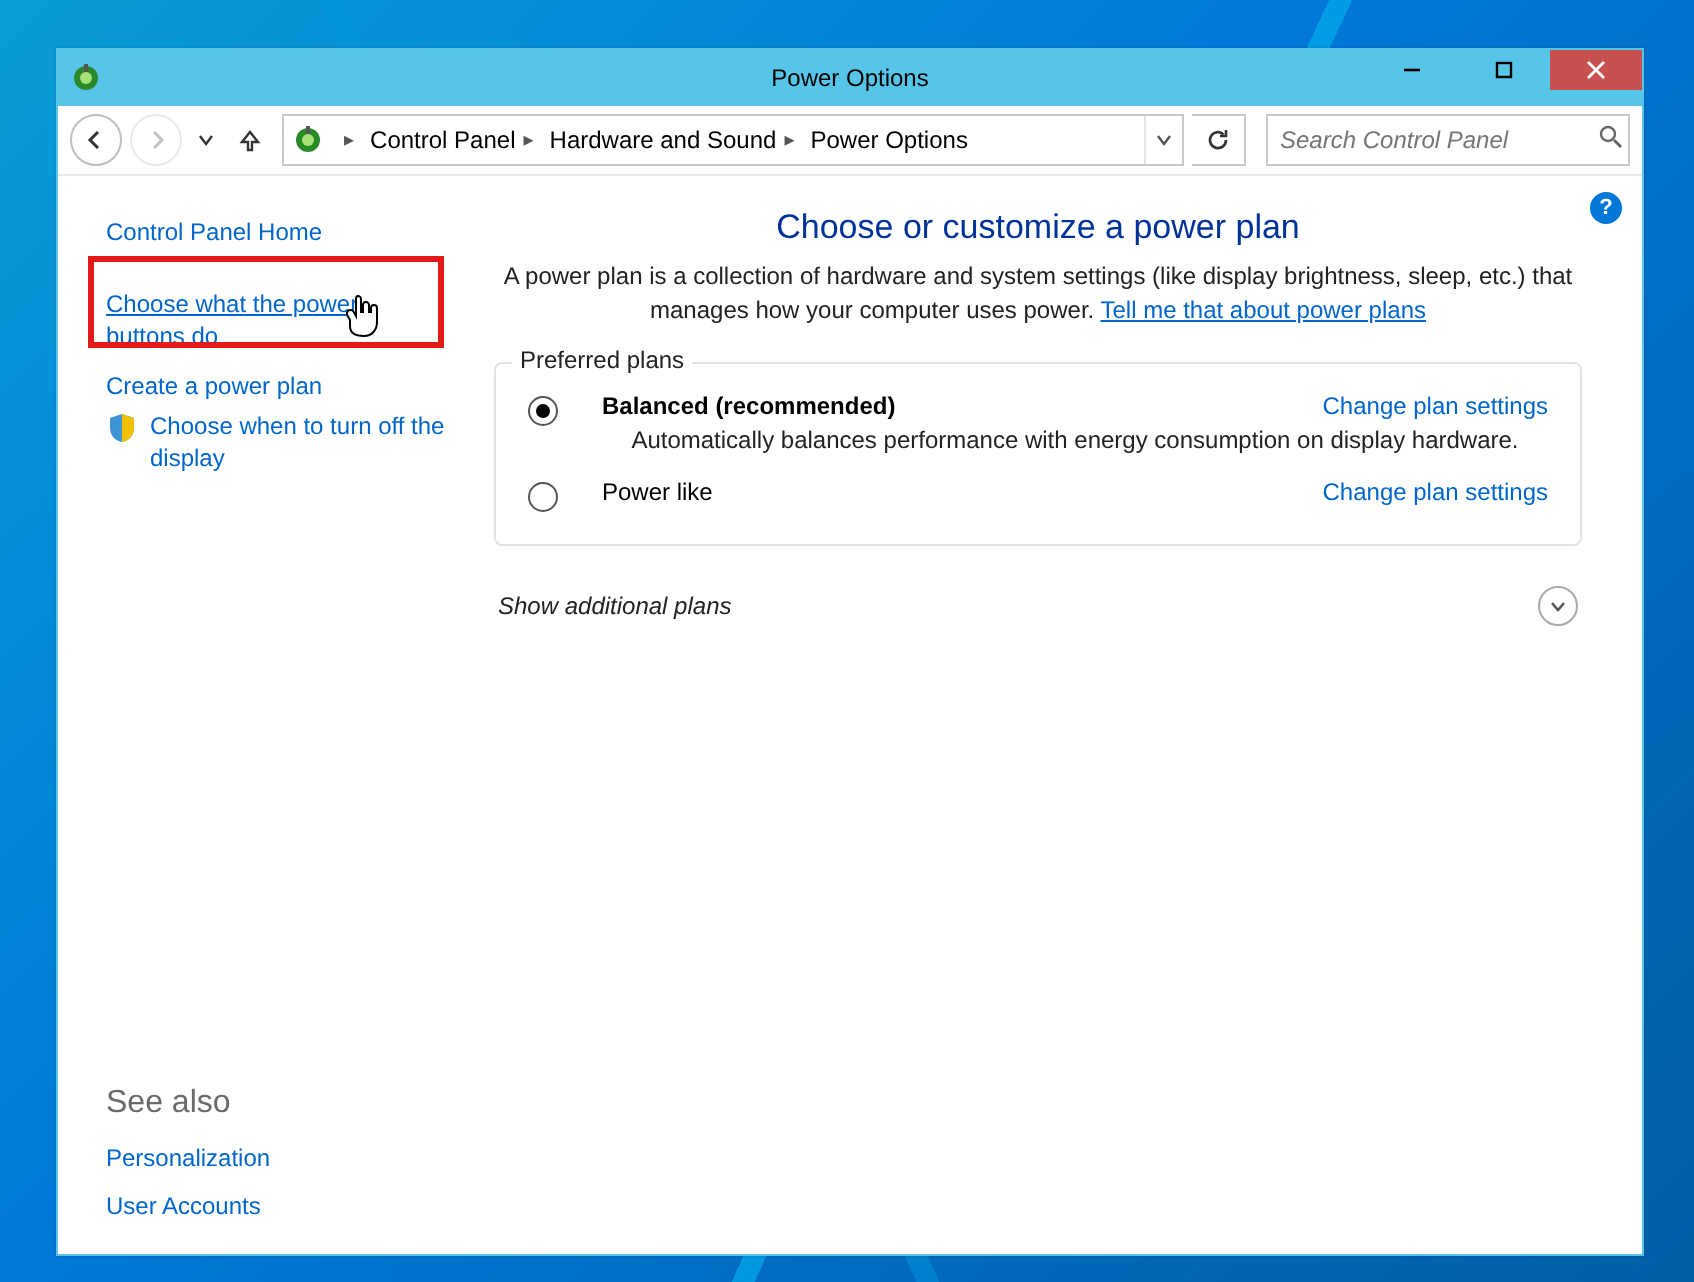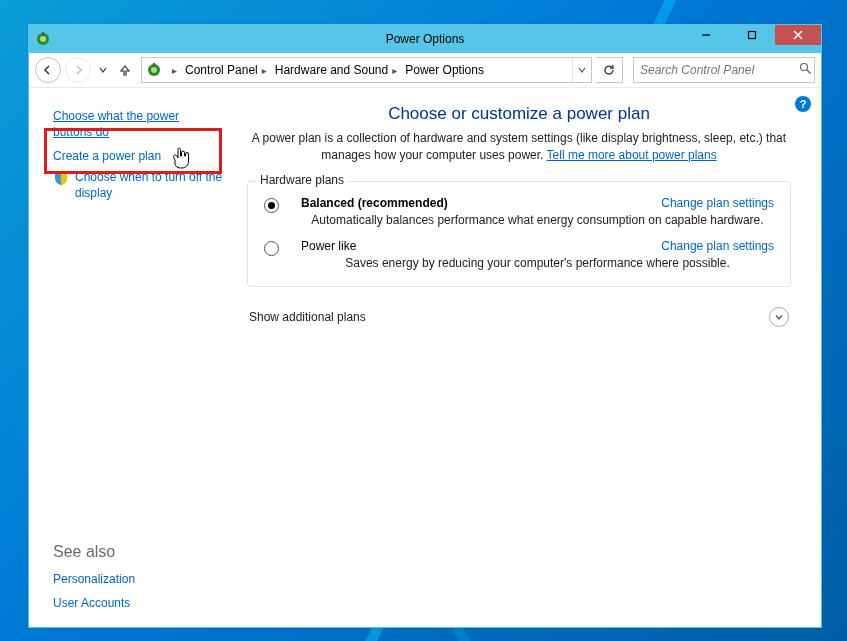--- a/index.html
+++ b/index.html
@@ -64,21 +64,21 @@
   .group-box .section-label{position:absolute;top:-9px;left:8px;background:#fff;padding:0 4px;}
   .plan{display:flex;align-items:flex-start;gap:22px;margin-bottom:12px;}
   .plan:last-child{margin-bottom:0;}
   .radio{width:13px;height:13px;border:1px solid #555;border-radius:50%;margin-top:2px;flex-shrink:0;display:flex;align-items:center;justify-content:center;}
   .radio.checked::after{content:"";width:7px;height:7px;background:#000;border-radius:50%;display:block;}
   .plan-body{flex:1;}
   .plan-name{font-size:12px;color:#000;}
   .plan-name.bold{font-weight:bold;}
   .plan-desc{font-size:12px;color:#222;margin-top:3px;}
   .plan-settings{color:#0066cc;font-size:12px;white-space:nowrap;cursor:pointer;margin-left:8px;}
-  .expander{display:flex;align-items:center;justify-content:space-between;padding:4px 2px;}
+  .expander{display:flex;align-items:center;justify-content:space-between;padding:4px 2px;font-style:italic;}
   .expander-label{font-size:12px;color:#222;}
   .expander-circle{width:18px;height:18px;border:1px solid #aaa;border-radius:50%;display:flex;align-items:center;justify-content:center;}
 </style>
 </head>
 <body>
 
 <div class="desktop-tri"></div>
 
 <div class="window">
 
@@ -178,20 +178,21 @@
             <line x1="8" y1="8" x2="11.5" y2="11.5" stroke="#666" stroke-width="1.4"></line>
           </svg>
       </span>
     </div>
   </div>
 
   <div class="content">
     <div class="help-btn">?</div>
 
     <div class="sidebar">
+      <div class="side-link home">Control Panel Home</div>
 
       <div class="side-link highlighted" style="max-width:135px;">Choose what the power buttons do</div>
       <div class="side-link">Create a power plan</div>
       <div class="side-link-row">
         <span class="side-icon">
           <svg viewBox="0 0 16 16">
               <path d="M8 1 L14 3 V8 C14 12 11 14.5 8 15 C5 14.5 2 12 2 8 V3 Z" fill="#3e95d6"></path>
               <path d="M8 1 L14 3 V8 C14 12 11 14.5 8 15 V1 Z" fill="#f2c100"></path>
             </svg>
         </span>
@@ -208,47 +209,46 @@
     <div class="highlight-box" style="left:15px;top:40px;width:172px;height:40px;"></div>
     <div class="cursor-hand" style="left:143px;top:58px;">
       <svg width="20" height="24" viewBox="0 0 20 24">
           <path d="M7 2c.8 0 1.5.7 1.5 1.5V10h1V6.5a1.5 1.5 0 0 1 3 0V10h1V8a1.5 1.5 0 0 1 3 0v7c0 4-2.5 7-6.5 7S3 21 3 17v-3l-1.3-2.3c-.7-1.2.2-2.7 1.6-2.7.6 0 1.1.3 1.4.8L6 12V3.5C6 2.7 6.2 2 7 2Z" fill="#fff" stroke="#000" stroke-width="1"></path>
         </svg>
     </div>
 
     <div class="main">
       <h1 class="page-heading">Choose or customize a power plan</h1>
       <div class="page-desc">
-        <span>A power plan is a collection of hardware and system settings (like display brightness, sleep, etc.) that manages how your computer uses power. </span><a>Tell me more about power plans</a>
+        <span>A power plan is a collection of hardware and system settings (like display brightness, sleep, etc.) that manages how your computer uses power. </span><a>Tell me that about power plans</a>
       </div>
 
       <div class="group-box">
-        <div class="section-label">Hardware plans</div>
+        <div class="section-label">Preferred plans</div>
 
         <div class="plan">
           <div class="radio checked"></div>
           <div class="plan-body">
             <div style="display:flex;align-items:baseline;">
               <span class="plan-name bold">Balanced (recommended)</span>
               <span style="flex:1"></span>
               <span class="plan-settings">Change plan settings</span>
             </div>
-            <div class="plan-desc">Automatically balances performance what energy consumption on capable hardware.</div>
+            <div class="plan-desc">Automatically balances performance with energy consumption on display hardware.</div>
           </div>
         </div>
 
         <div class="plan">
           <div class="radio"></div>
           <div class="plan-body">
             <div style="display:flex;align-items:baseline;">
               <span class="plan-name">Power like</span>
               <span style="flex:1"></span>
               <span class="plan-settings">Change plan settings</span>
             </div>
-            <div class="plan-desc">Saves energy by reducing your computer's performance where possible.</div>
           </div>
         </div>
       </div>
 
       <div class="expander">
         <span class="expander-label">Show additional plans</span>
         <span class="expander-circle">
           <svg width="10" height="10" viewBox="0 0 10 10">
               <path d="M2 3.5 L5 7 L8 3.5" fill="none" stroke="#555" stroke-width="1.3"></path>
             </svg>

